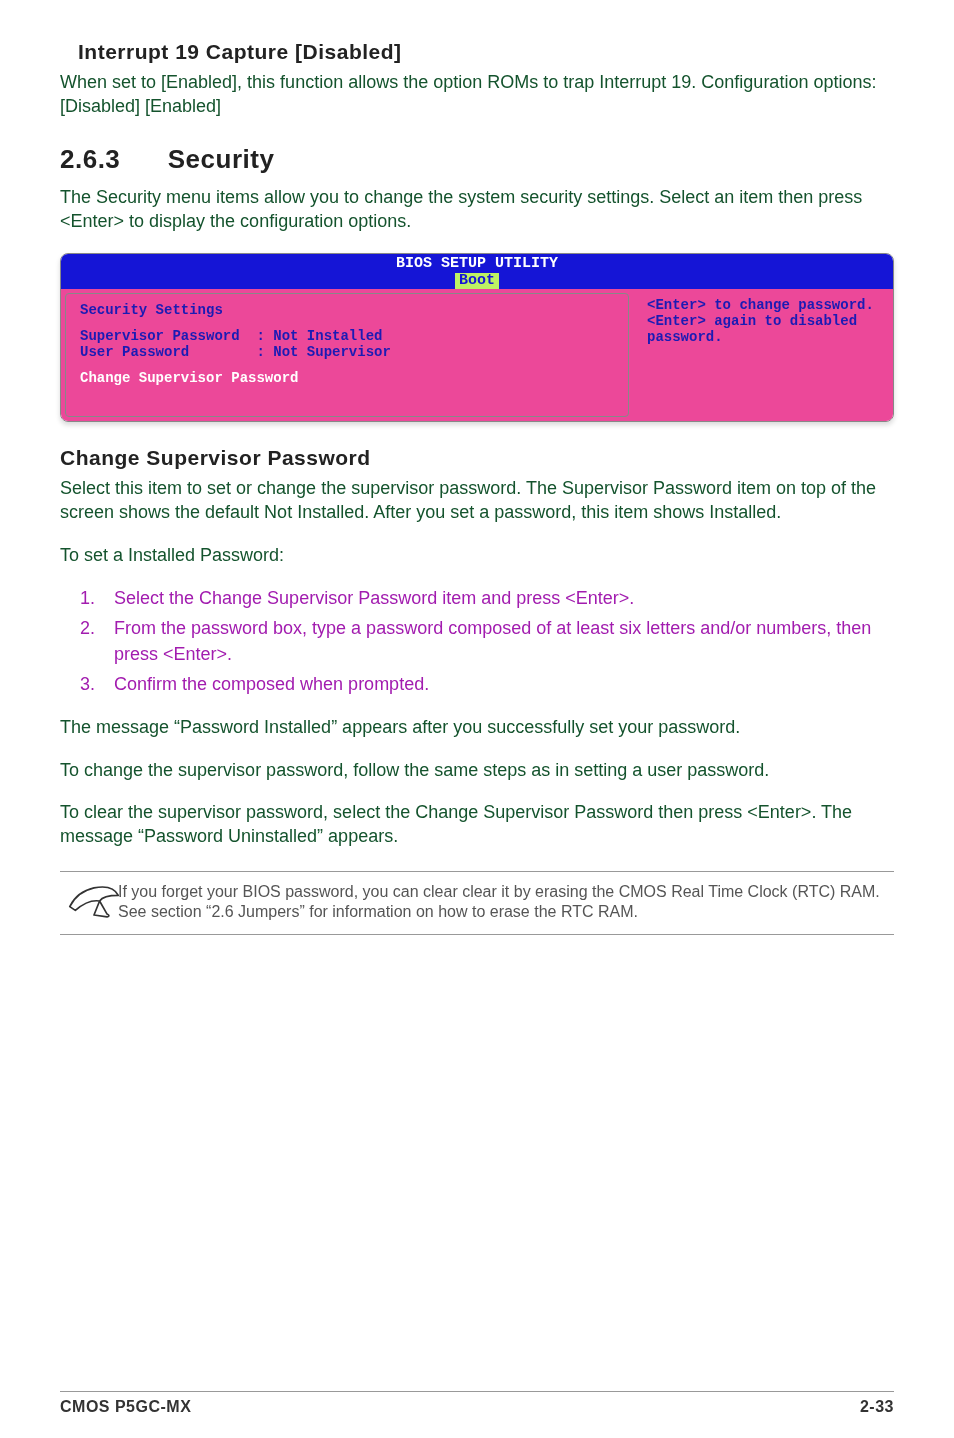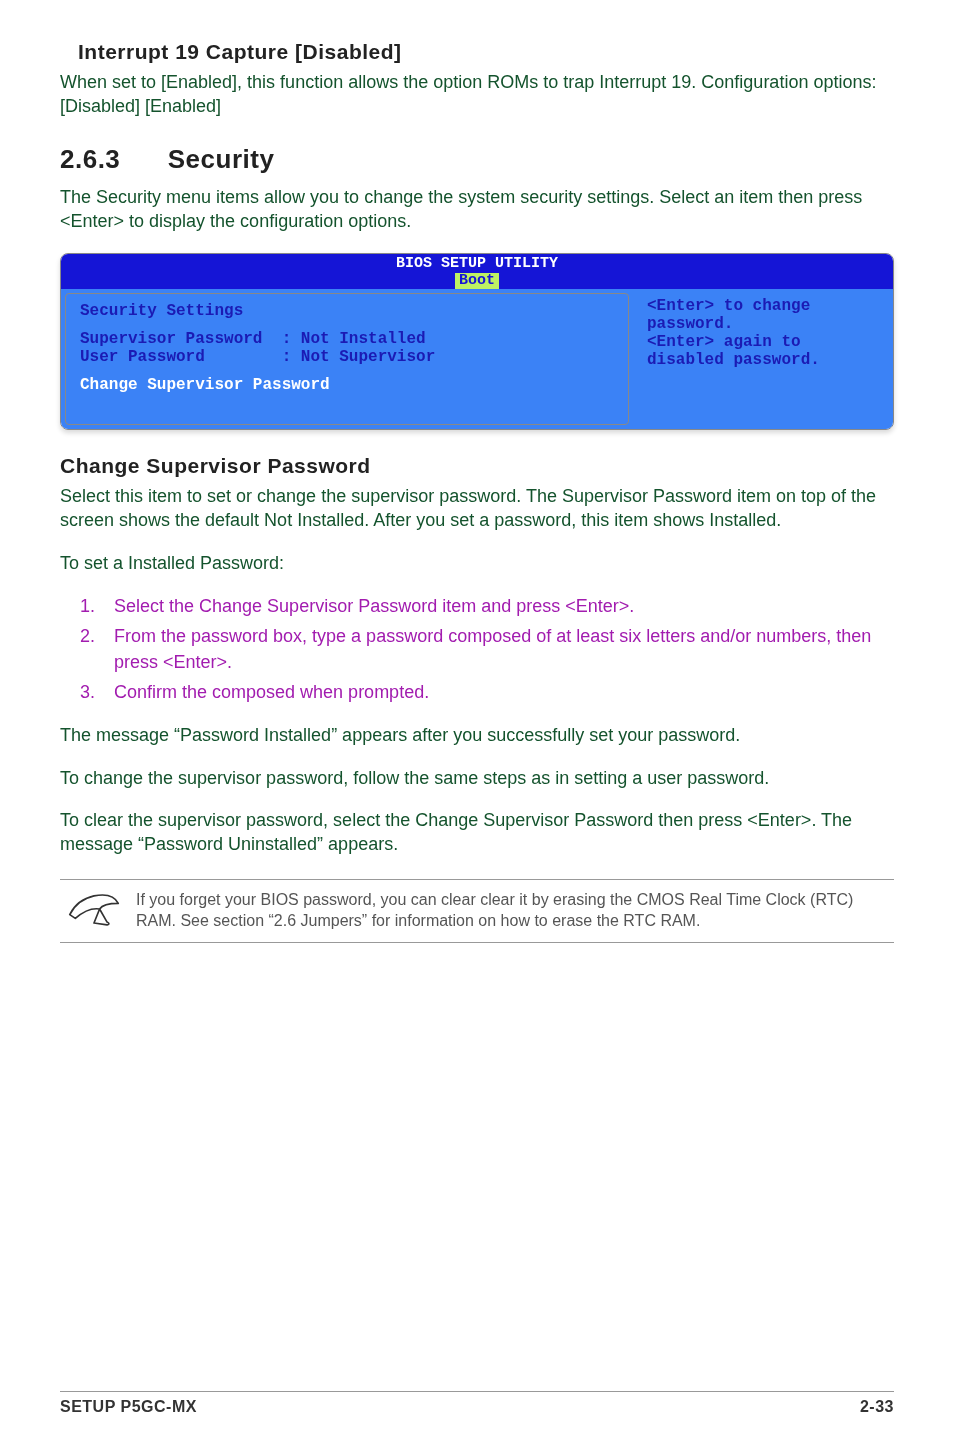--- a/index.html
+++ b/index.html
@@ -54,23 +54,23 @@
   }
   .bios-tab {
     display: inline-block;
     background: #bef264;
     color: #1515d6;
     padding: 0 4px;
     font-weight: bold;
   }
   .bios-body {
     display: flex;
-    background: #3b82f6;
+    background: #ec4899;
     font-family: "Courier New", monospace;
-    font-size: 16px;
+    font-size: 14px;
     font-weight: bold;
     color: #1b1bb4;
   }
   .bios-left {
     flex: 1 1 auto;
     border: 1px solid #888;
     border-radius: 4px;
     margin: 4px;
     padding: 8px 14px 30px 14px;
   }
@@ -96,22 +96,21 @@
     color: #a21caf;
     line-height: 1.45;
   }
   ol.steps li { padding-left: 14px; margin-bottom: 4px; }
   .note-box {
     border-top: 1px solid #999;
     border-bottom: 1px solid #999;
     margin: 22px 0 12px 0;
     padding: 10px 0;
     display: flex;
-    align-items: center;
-    gap: 18px;
+    align-items: flex-start;
   }
   .note-icon { width: 58px; flex: 0 0 58px; padding-left: 6px; }
   .note-text { font-size: 16px; color: #555; line-height: 1.3; flex: 1; }
   .footer {
     position: absolute;
     bottom: 22px;
     left: 60px;
     right: 60px;
     border-top: 1px solid #999;
     padding-top: 6px;
@@ -171,15 +170,15 @@
 <div class="note-box">
   <div class="note-icon">
     <svg viewBox="0 0 60 40" width="56" height="38">
       <path d="M4,26 Q12,10 30,6 Q50,2 56,14 Q40,14 36,20 L44,34 Q48,36 44,37 L30,35 L36,20 Q24,18 10,30 Z" fill="none" stroke="#333" stroke-width="1.8" stroke-linejoin="round" stroke-linecap="round"></path>
     </svg>
   </div>
   <div class="note-text">If you forget your BIOS password, you can clear clear it by erasing the CMOS Real Time Clock (RTC) RAM. See section “2.6  Jumpers” for information on how to erase the RTC RAM.</div>
 </div>
 
 <div class="footer">
-  <span>SETUP P5GC-MX</span>
+  <span>CMOS P5GC-MX</span>
   <span>2-33</span>
 </div>
 
 </body></html>

